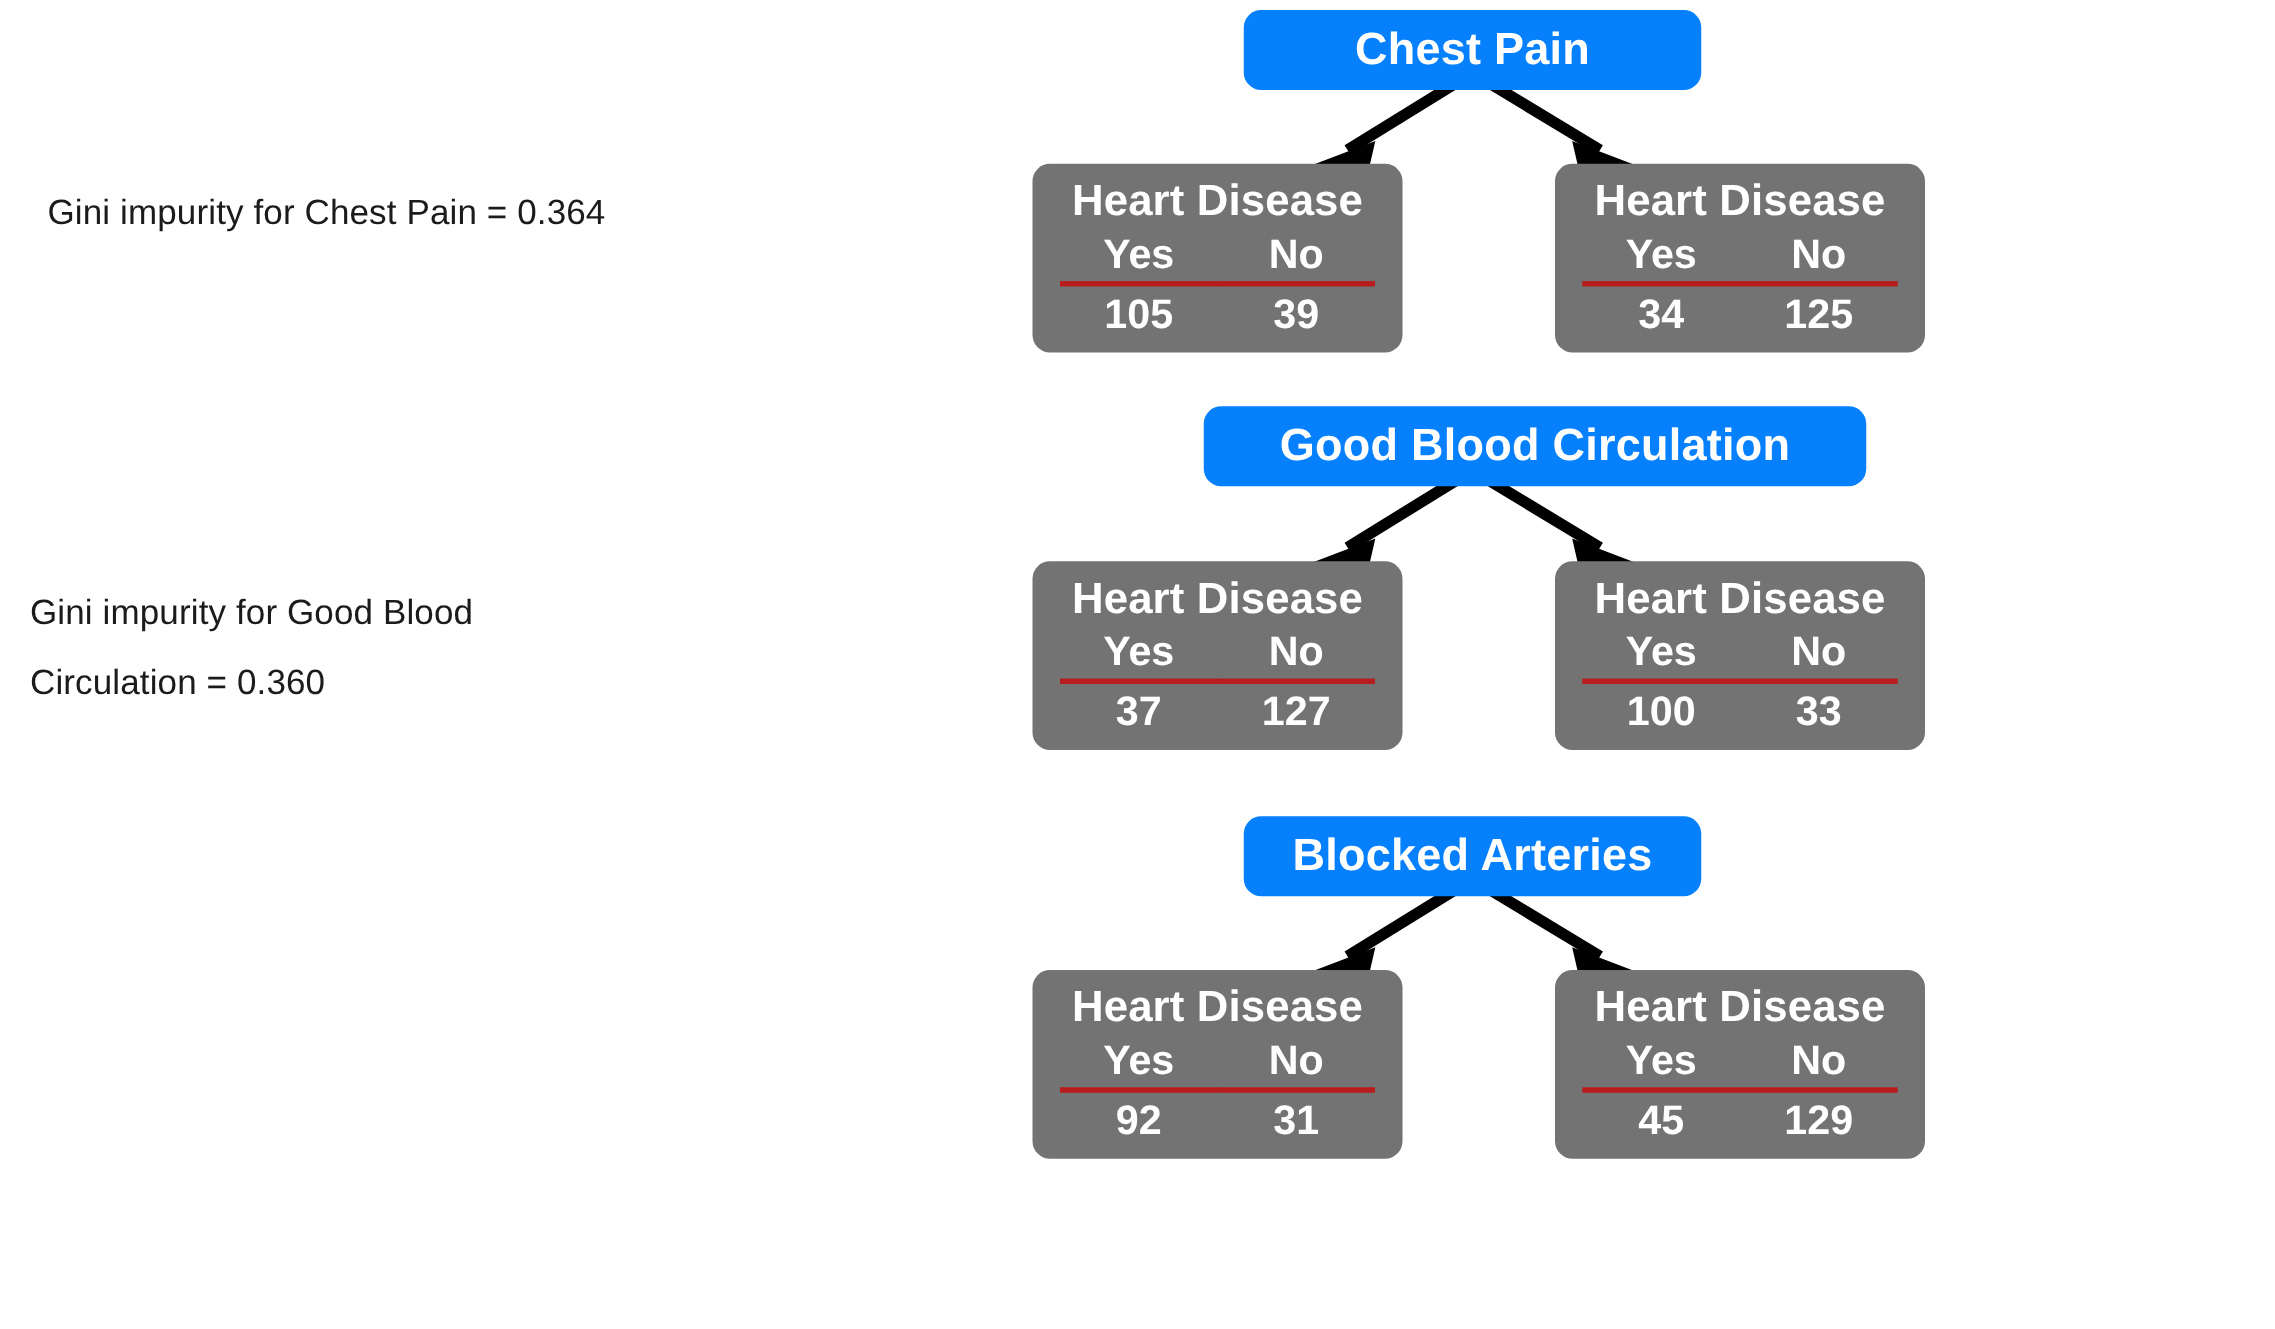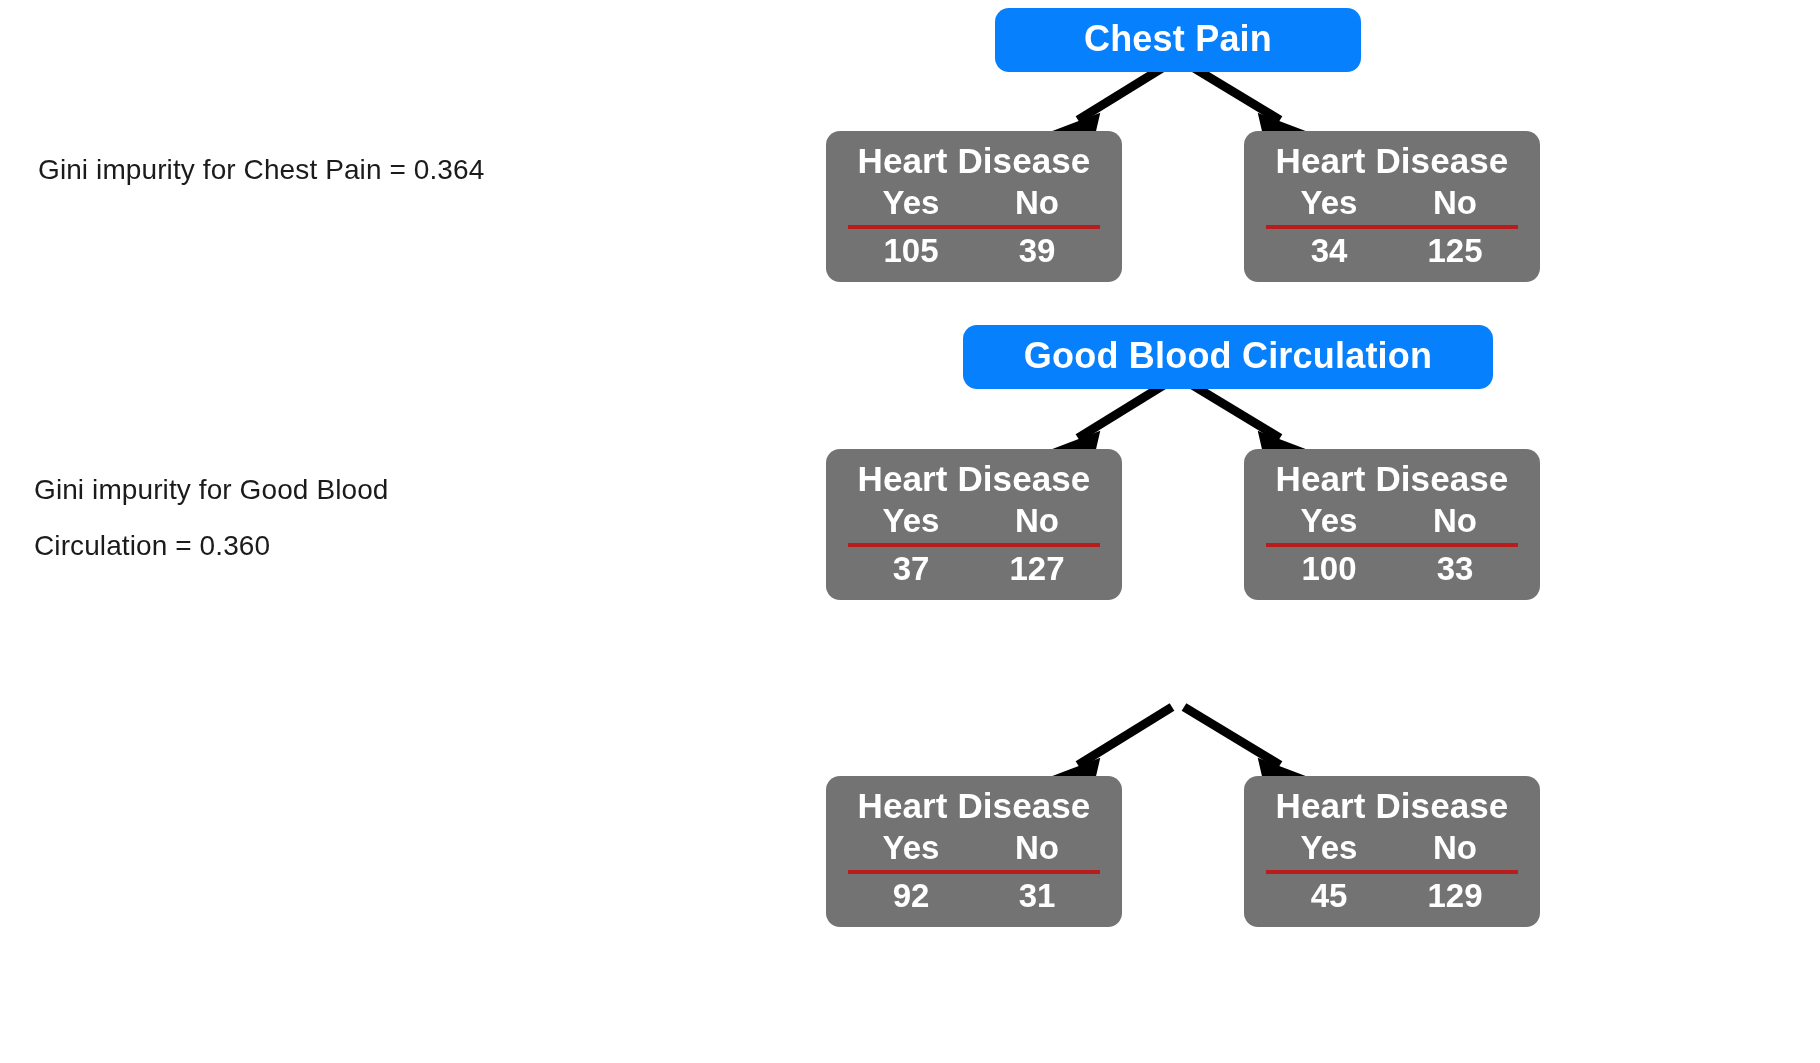--- a/index.html
+++ b/index.html
@@ -26,21 +26,21 @@
     position: absolute;
     color: #1b1b1b;
     font-family: "Liberation Sans", sans-serif;
     font-size: 28px;
     font-weight: 400;
     line-height: 56px;
     letter-spacing: 0.1px;
     white-space: pre-line;
   }
   #gini-0 { left: 38px; top: 142px;  width: 760px; }
-  #gini-1 { left: 34px; top: 462px;  width: 620px; }
+  #gini-1 { left: 24px; top: 462px;  width: 620px; }
   #gini-2 { left: 38px; top: 800px;  width: 820px; }
 
   
   .tree {
     position: absolute;
   }
   #tree-0 { left: 820px; top: 0px;   width: 1000px; height: 300px; }
   #tree-1 { left: 820px; top: 310px; width: 1000px; height: 300px; }
   #tree-2 { left: 820px; top: 645px; width: 1000px; height: 300px; }
 
@@ -229,20 +229,21 @@
 
     <svg class="arrows" viewBox="0 0 1000 300">
       <g stroke="#000000" stroke-width="9" fill="#000000">
         <line x1="352" y1="62" x2="258" y2="120"></line>
         <polygon points="232,136 274,120 268,146"></polygon>
         <line x1="364" y1="62" x2="460" y2="120"></line>
         <polygon points="486,136 444,120 450,146"></polygon>
       </g>
     </svg>
 
+    <div class="root-node" style="left:175px; top:8px; width:366px;">Blocked Arteries</div>
 
     <div class="leaf-node" style="left:6px; top:131px; width:296px;">
       <div class="leaf-title">Heart Disease</div>
       <table class="leaf-table">
         <thead>
           <tr>
             <th class="col-yes">Yes</th>
             <th class="col-no">No</th>
           </tr>
         </thead>

